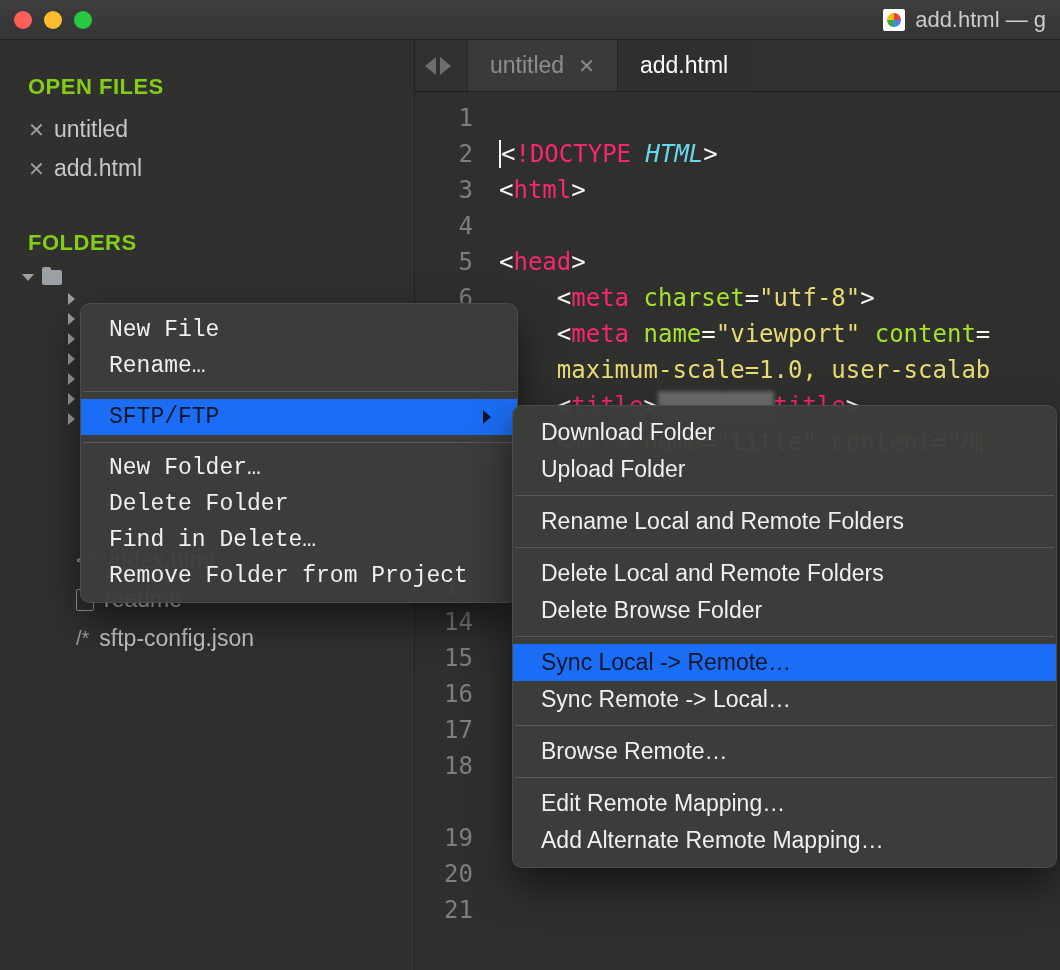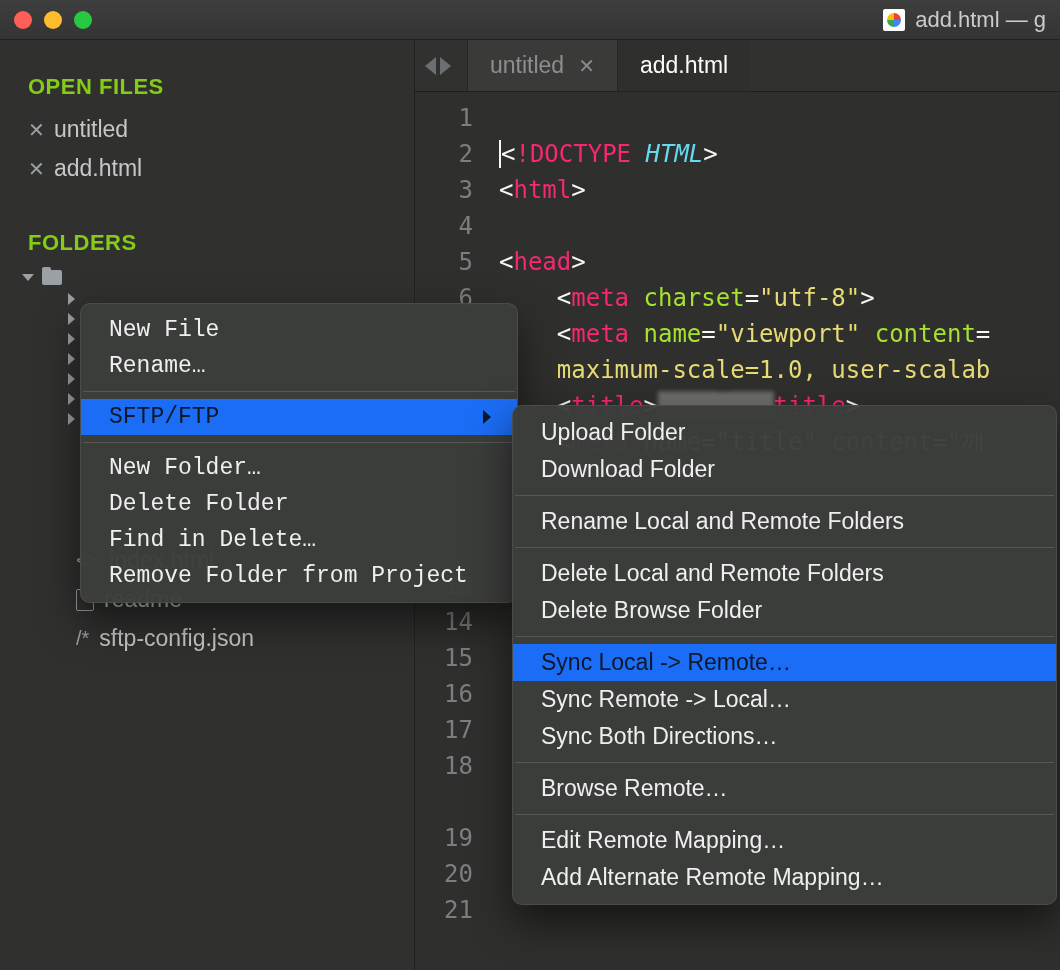--- a/index.html
+++ b/index.html
@@ -334,46 +334,43 @@
   <div class="item">
       <span>Find in Delete…</span>
     </div>
   <div class="item">
       <span>Remove Folder from Project</span>
     </div>
 </div>
 
 <div id="ctx-sub" class="ctx">
   <div class="item">
+      <span>Download Folder</span>
+    </div>
+  <div class="item">
       <span>Upload Folder</span>
-    </div>
-  <div class="item">
-      <span>Download Folder</span>
     </div>
   <hr>
   <div class="item">
       <span>Rename Local and Remote Folders</span>
     </div>
   <hr>
   <div class="item">
       <span>Delete Local and Remote Folders</span>
     </div>
   <div class="item">
       <span>Delete Browse Folder</span>
     </div>
   <hr>
   <div class="item highlight">
       <span>Sync Local -&gt; Remote…</span>
     </div>
   <div class="item">
       <span>Sync Remote -&gt; Local…</span>
     </div>
-  <div class="item">
-      <span>Sync Both Directions…</span>
-    </div>
   <hr>
   <div class="item">
       <span>Browse Remote…</span>
     </div>
   <hr>
   <div class="item">
       <span>Edit Remote Mapping…</span>
     </div>
   <div class="item">
       <span>Add Alternate Remote Mapping…</span>

